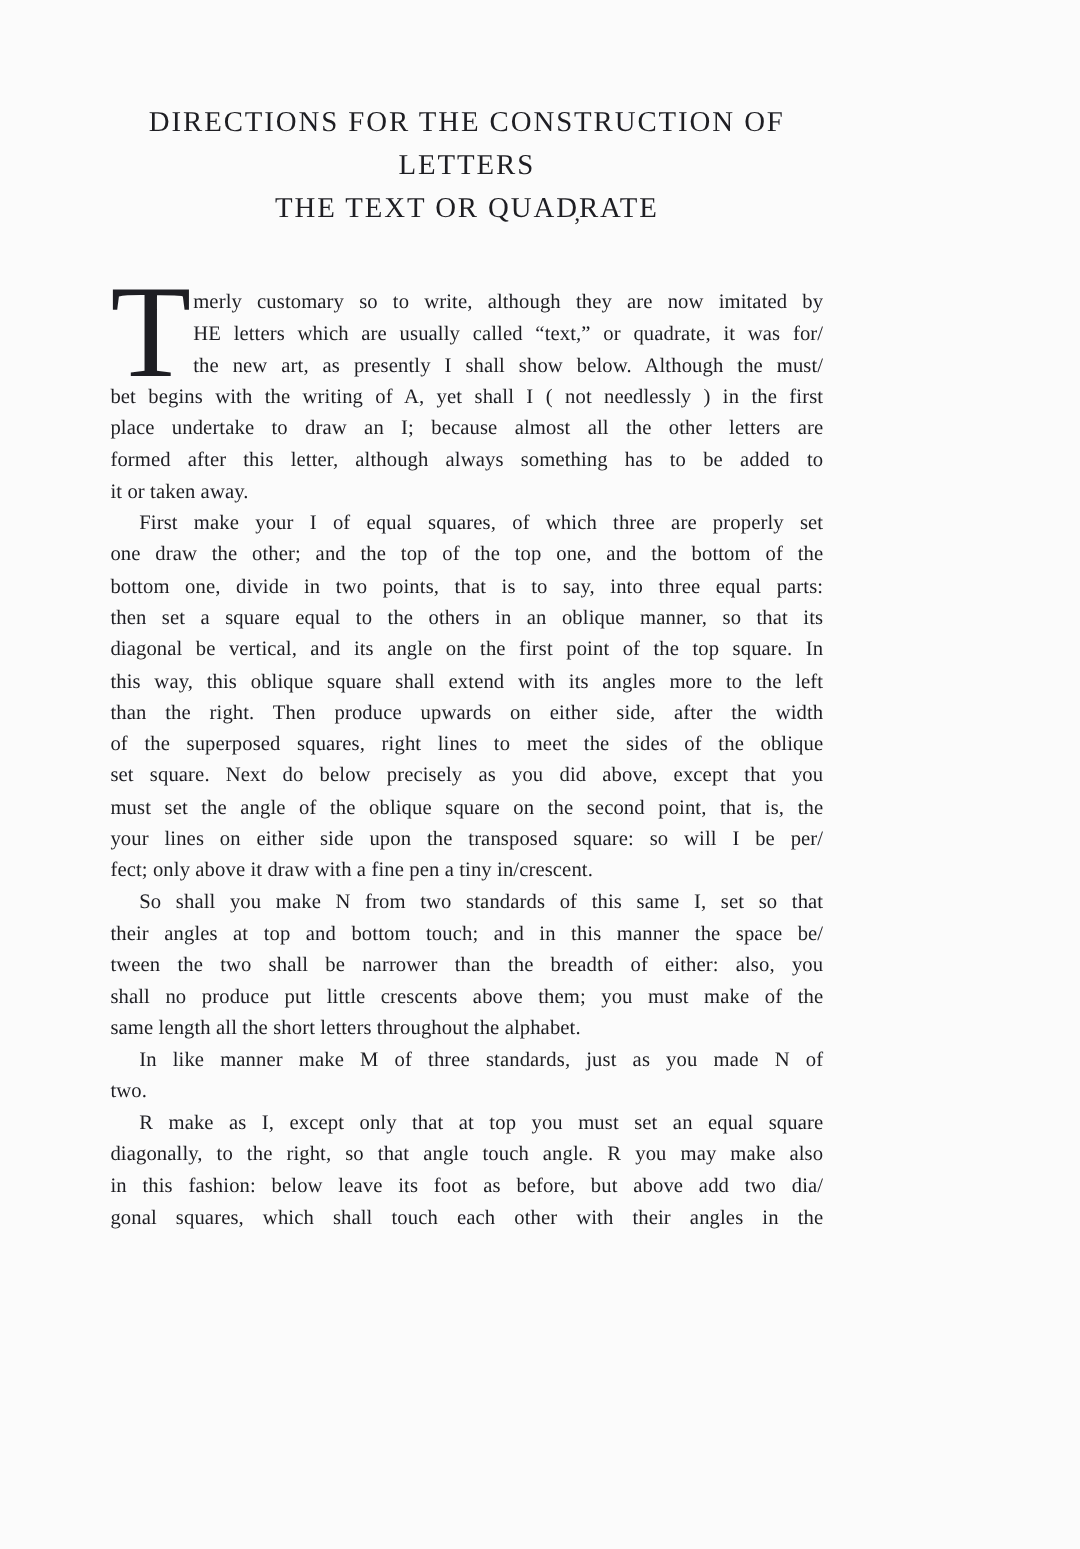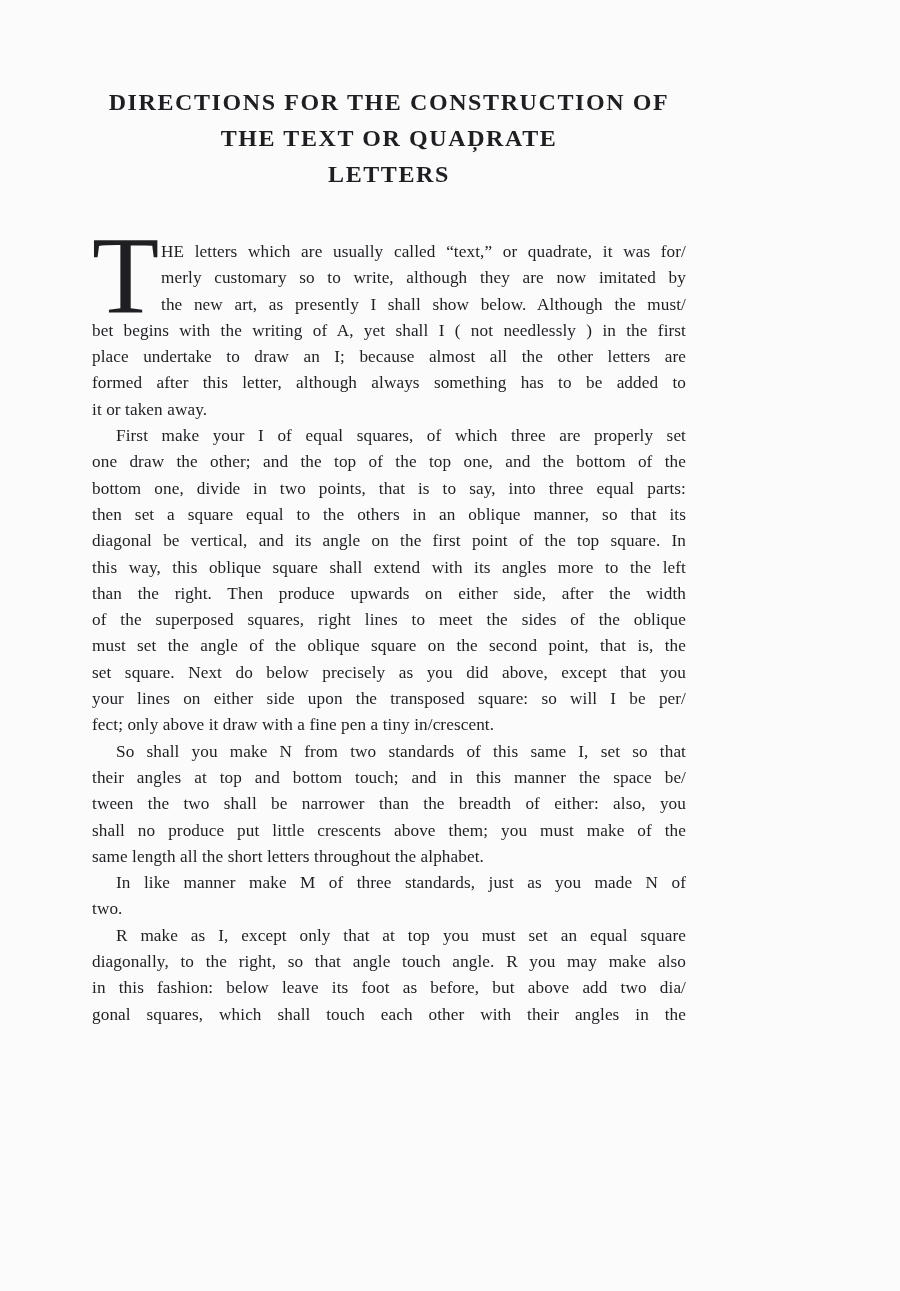--- a/index.html
+++ b/index.html
@@ -18,21 +18,21 @@
   }
   .heading {
     position: absolute;
     left: 92px;
     top: 84px;
     width: 594px;
     text-align: center;
     font-size: 24px;
     line-height: 36px;
     letter-spacing: 1.6px;
-    font-weight: bold;
+    font-weight: normal;
   }
   .heading .hline {
     white-space: nowrap;
   }
   .text-block {
     position: absolute;
     left: 92px;
     top: 239px;
     width: 594px;
     font-size: 17.2px;
@@ -65,45 +65,45 @@
     text-align: left;
     color: #1e1e23;
   }
 </style>
 </head>
 <body>
 
 <div class="sheet">
   <div class="heading">
     <div class="hline">DIRECTIONS FOR THE CONSTRUCTION OF</div>
+    <div class="hline">LETTERS</div>
     <div class="hline">THE TEXT OR QUAD̦RATE</div>
-    <div class="hline">LETTERS</div>
   </div>
   <div class="text-block" id="text-block">
       <div class="para">
         <span class="drop-cap">T</span>
+        <div class="line j">merly customary so to write, although they are now imitated by</div>
         <div class="line j">HE letters which are usually called “text,” or quadrate, it was for/</div>
-        <div class="line j">merly customary so to write, although they are now imitated by</div>
         <div class="line j">the new art, as presently I shall show below. Although the must/</div>
         <div class="line j">bet begins with the writing of A, yet shall I ( not needlessly ) in the first</div>
         <div class="line j">place undertake to draw an I; because almost all the other letters are</div>
         <div class="line j">formed after this letter, although always something has to be added to</div>
         <div class="line end">it or taken away.</div>
       </div>
       <div class="para">
         <div class="line j ind">First make your I of equal squares, of which three are properly set</div>
         <div class="line j">one draw the other; and the top of the top one, and the bottom of the</div>
         <div class="line j">bottom one, divide in two points, that is to say, into three equal parts:</div>
         <div class="line j">then set a square equal to the others in an oblique manner, so that its</div>
         <div class="line j">diagonal be vertical, and its angle on the first point of the top square. In</div>
         <div class="line j">this way, this oblique square shall extend with its angles more to the left</div>
         <div class="line j">than the right. Then produce upwards on either side, after the width</div>
         <div class="line j">of the superposed squares, right lines to meet the sides of the oblique</div>
+        <div class="line j">set square. Next do below precisely as you did above, except that you</div>
         <div class="line j">must set the angle of the oblique square on the second point, that is, the</div>
-        <div class="line j">set square. Next do below precisely as you did above, except that you</div>
         <div class="line j">your lines on either side upon the transposed square: so will I be per/</div>
         <div class="line end">fect; only above it draw with a fine pen a tiny in/crescent.</div>
       </div>
       <div class="para">
         <div class="line j ind">So shall you make N from two standards of this same I, set so that</div>
         <div class="line j">their angles at top and bottom touch; and in this manner the space be/</div>
         <div class="line j">tween the two shall be narrower than the breadth of either: also, you</div>
         <div class="line j">shall no produce put little crescents above them; you must make of the</div>
         <div class="line end">same length all the short letters throughout the alphabet.</div>
       </div>

